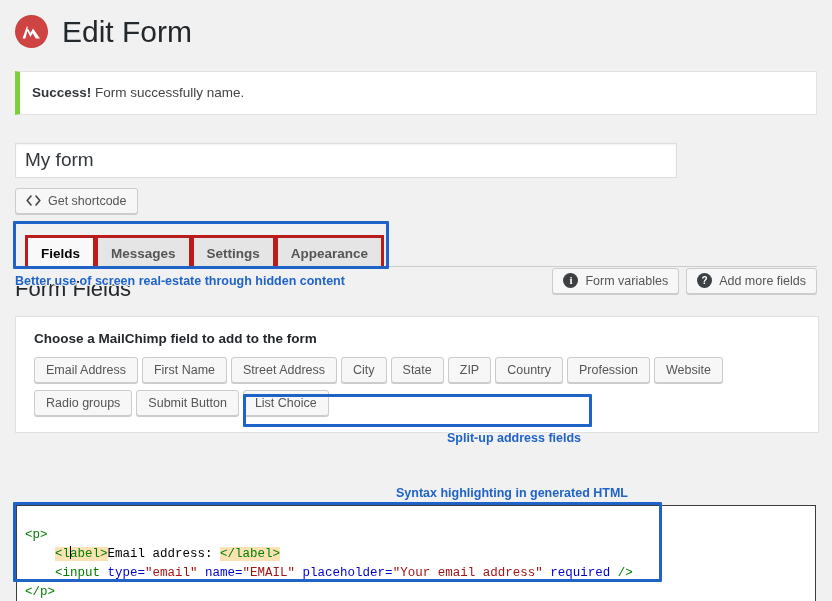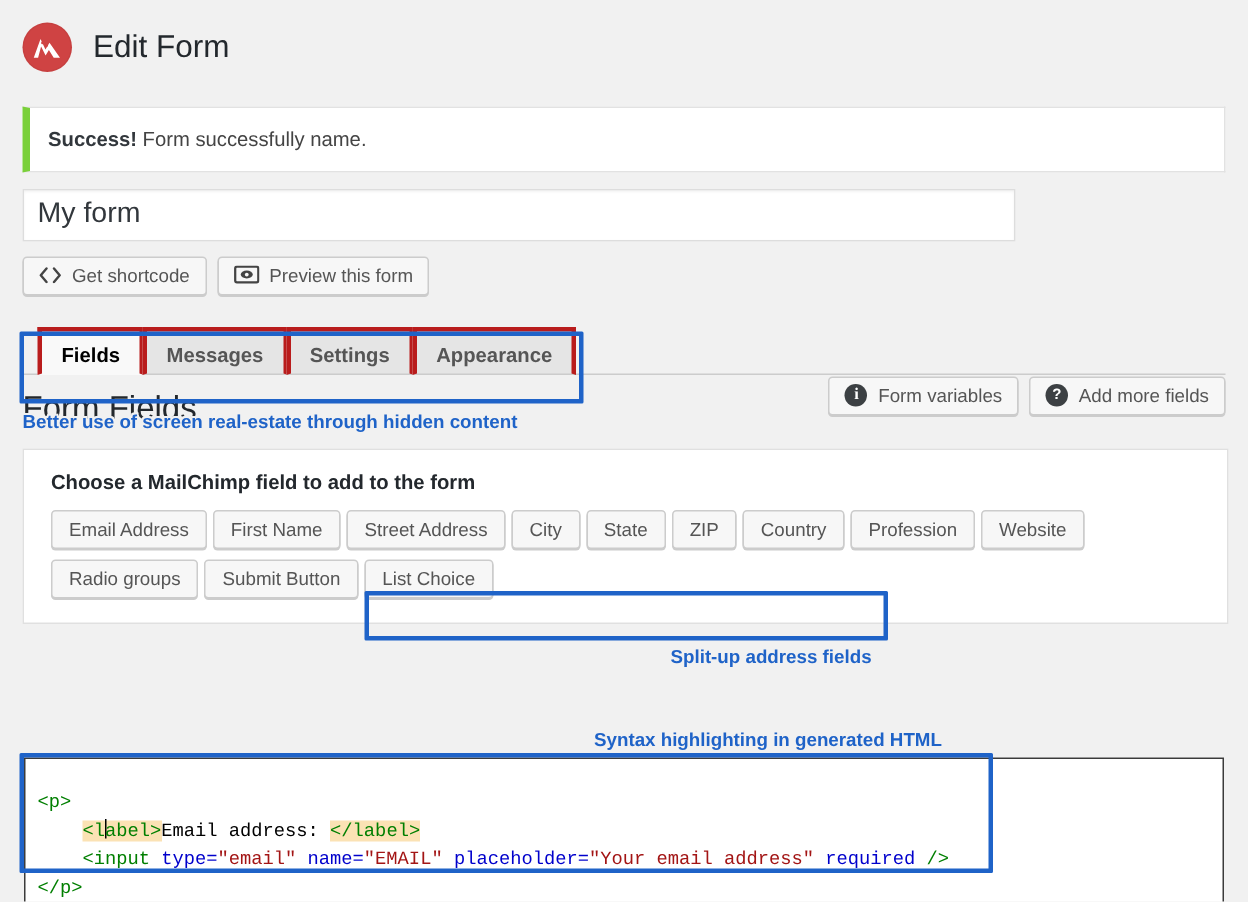--- a/index.html
+++ b/index.html
@@ -31,21 +31,21 @@
     border-radius: 50%;
     background: #cf4343;
     display: flex;
     align-items: center;
     justify-content: center;
     flex: 0 0 auto;
     box-shadow: inset 0 0 0 1px rgba(0,0,0,.04);
   }
   .brand-logo svg { display: block; }
   .page-title {
-    font-size: 21px;
+    font-size: 30px;
     font-weight: 400;
     color: #23282d;
     margin-left: 14px;
     line-height: 1.2;
     white-space: nowrap;
   }
 
   
   .notice {
     margin: 21px 15px 0 15px;
@@ -56,21 +56,21 @@
     font-size: 13.5px;
     color: #444;
     line-height: 1.45;
     box-sizing: border-box;
   }
   .notice b { font-weight: 700; color: #32373c; }
 
   
   .title-input {
     display: block;
-    margin: 11px 15px 0 15px;
+    margin: 28px 15px 0 15px;
     width: 662px;
     box-sizing: border-box;
     height: 35px;
     padding: 2px 9px;
     font-family: "Liberation Sans", sans-serif;
     font-size: 19px;
     color: #32373c;
     background: #fff;
     border: 1px solid #ddd;
     border-radius: 0;
@@ -284,30 +284,20 @@
 
 <div class="btn-row">
   <div class="btn">
     <span>
       <svg width="15" height="11" viewBox="0 0 15 11" aria-hidden="true">
         <path d="M5.0 1.0 L1.2 5.5 L5.0 10.0" fill="none" stroke="#444" stroke-width="1.6" stroke-linecap="round" stroke-linejoin="round"></path>
         <path d="M10.0 1.0 L13.8 5.5 L10.0 10.0" fill="none" stroke="#444" stroke-width="1.6" stroke-linecap="round" stroke-linejoin="round"></path>
       </svg>
     </span>
     <span>Get shortcode</span>
-  </div>
-  <div class="btn">
-    <span>
-      <svg width="17" height="13" viewBox="0 0 17 13" aria-hidden="true">
-        <rect x="0.8" y="0.8" width="15.4" height="10.4" rx="1.2" fill="none" stroke="#444" stroke-width="1.5"></rect>
-        <ellipse cx="8.5" cy="6.0" rx="4.0" ry="2.6" fill="#444"></ellipse>
-        <circle cx="8.5" cy="6.0" r="1.25" fill="#f7f7f7"></circle>
-      </svg>
-    </span>
-    <span>Preview this form</span>
   </div>
 </div>
 
 <div class="tabs-wrap">
   <div class="tabs">
     <div class="tab active">
       <span>Fields</span>
     </div>
     <div class="tab">
       <span>Messages</span>

